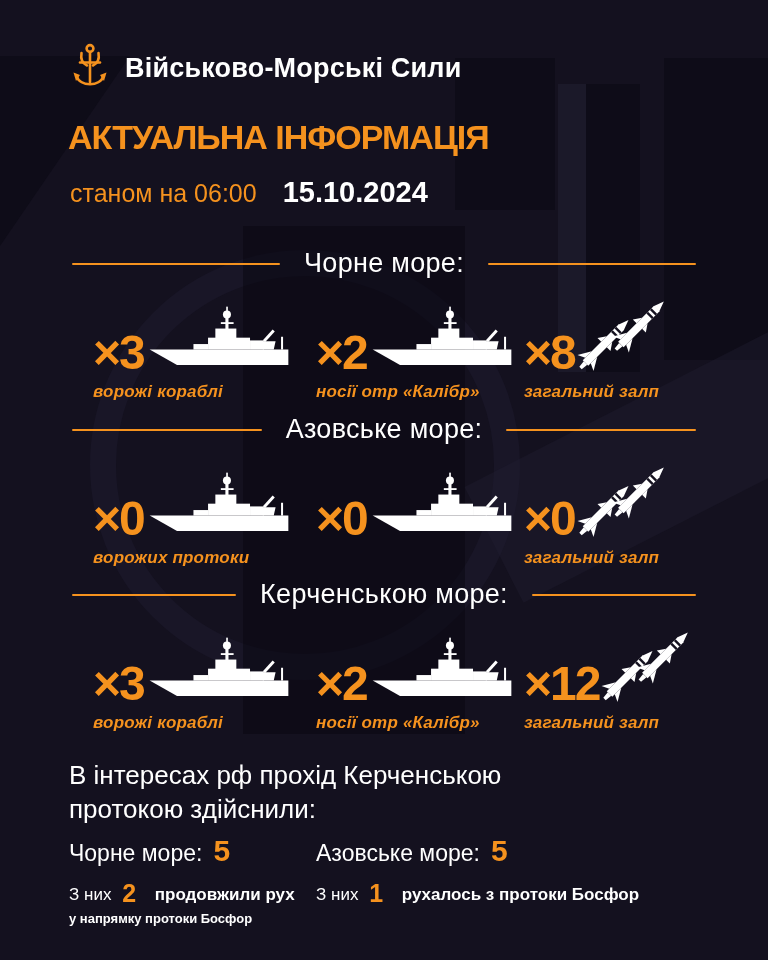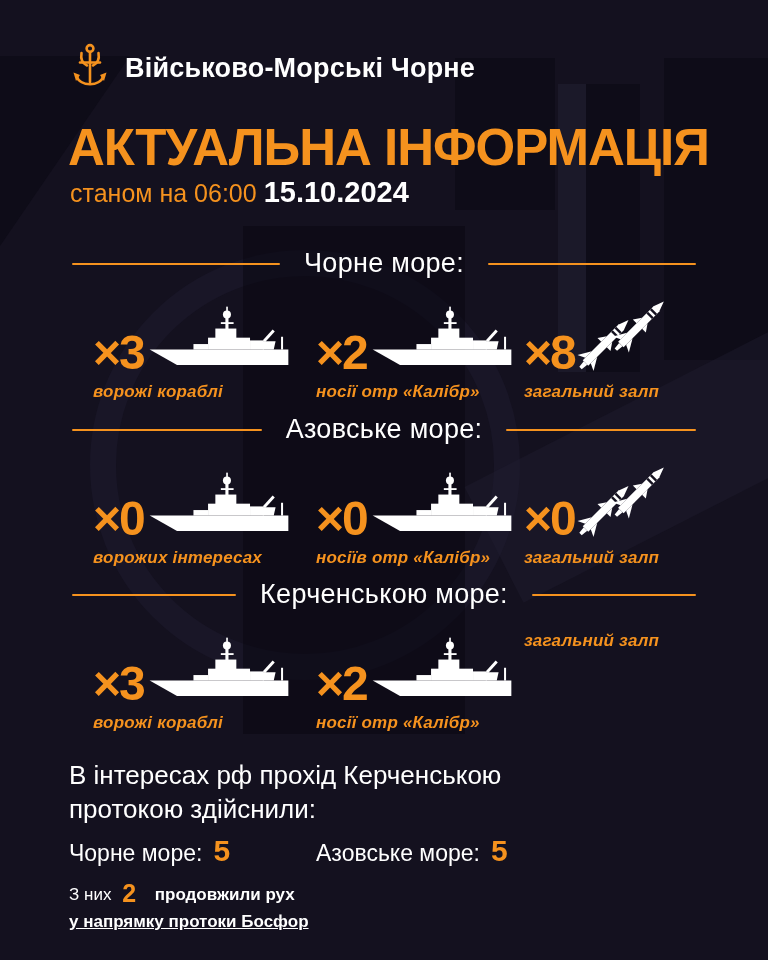--- a/index.html
+++ b/index.html
@@ -32,22 +32,22 @@
   .wm-diag{left:470px;top:380px;width:440px;height:130px;background:rgba(30,28,47,.45);transform:rotate(-27deg);}
 
   .layer{position:absolute;inset:0;z-index:1;}
 
   
   .brand{position:absolute;left:70px;top:42px;display:flex;align-items:center;gap:15px;}
   .brand-name{font-size:27px;font-weight:700;letter-spacing:.2px;}
   .emblem{width:40px;height:52px;color:var(--orange);}
 
   
-  .page-title{position:absolute;left:68px;top:118px;font-size:51px;font-weight:800;color:var(--orange);letter-spacing:-1px;white-space:nowrap;}
-  .asof{position:absolute;left:70px;top:176px;display:flex;align-items:baseline;gap:7px;}
+  .page-title{position:absolute;left:68px;top:118px;font-size:34px;font-weight:800;color:var(--orange);letter-spacing:-1px;white-space:nowrap;}
+  .asof{position:absolute;left:70px;top:176px;display:flex;align-items:baseline;gap:26px;}
   .asof-label{font-size:25px;color:var(--orange);}
   .asof-date{font-size:29px;font-weight:700;color:var(--white);}
 
   
   .section{position:absolute;left:0;right:0;}
   .sec-1{top:248px;} .sec-2{top:414px;} .sec-3{top:579px;}
   .sec-head{display:flex;align-items:center;gap:24px;padding:0 72px;}
   .sec-line{flex:1;height:2px;background:var(--orange);border-radius:1px;}
   .sec-title{font-size:27px;font-weight:500;letter-spacing:.3px;white-space:nowrap;}
   .items{display:grid;grid-template-columns:223px 208px 1fr;padding-left:93px;padding-right:30px;margin-top:12px;}
@@ -60,21 +60,21 @@
   
   .kerch-head{position:absolute;left:69px;top:758px;width:460px;font-size:26px;font-weight:500;line-height:1.32;}
   .kerch-cols{position:absolute;left:0;right:0;top:834px;display:grid;grid-template-columns:247px 1fr;padding-left:69px;}
   .sea-line{display:flex;align-items:baseline;gap:11px;}
   .sea-name{font-size:23px;font-weight:500;color:var(--white);white-space:nowrap;}
   .sea-total{font-size:30px;font-weight:800;color:var(--orange);}
   .note{margin-top:7px;font-size:17px;line-height:1.45;white-space:nowrap;}
   .note-prefix{font-weight:400;}
   .note-count{color:var(--orange);font-size:25px;font-weight:800;margin:0 6px;vertical-align:-2px;}
   .note-text{font-weight:700;margin-left:8px;}
-  .note-line2{font-size:17px;font-weight:700;line-height:1.3;text-decoration:underline;}
+  .note-line2{font-size:13px;font-weight:700;line-height:1.3;}
 
   .svg-defs{position:absolute;width:0;height:0;overflow:hidden;}
 </style>
 </head>
 <body>
 
 <svg class="svg-defs" xmlns="http://www.w3.org/2000/svg">
   <symbol id="sym-ship" viewBox="0 0 160 78">
     <g fill="#FFFFFF">
       <path d="M4 50 L156 50 L156 67 L34 67 Z"></path>
@@ -147,21 +147,21 @@
     <div class="wm wm-ring"></div>
     <div class="wm wm-center-col"></div>
   </div>
 
   <div class="layer">
 
     <div class="brand">
       <svg class="emblem">
           <use href="#sym-emblem"></use>
         </svg>
-      <div class="brand-name">Військово-Морські Чорне</div>
+      <div class="brand-name">Військово-Морські Сили</div>
     </div>
 
     <div class="page-title">АКТУАЛЬНА ІНФОРМАЦІЯ</div>
     <div class="asof">
       <span class="asof-label">станом на 06:00</span>
       <span class="asof-date">15.10.2024</span>
     </div>
 
     <div class="section sec-1">
       <div class="sec-head">
@@ -207,30 +207,29 @@
         <div class="sec-line"></div>
       </div>
       <div class="items">
         <div class="item">
           <div class="item-top">
             <span class="num">×0</span>
             <svg class="ship-svg">
                 <use href="#sym-ship"></use>
               </svg>
           </div>
-          <div class="item-label">ворожих інтересах</div>
+          <div class="item-label">ворожих протоки</div>
         </div>
         <div class="item">
           <div class="item-top">
             <span class="num">×0</span>
             <svg class="ship-svg">
                 <use href="#sym-ship"></use>
               </svg>
           </div>
-          <div class="item-label">носіїв отр «Калібр»</div>
         </div>
         <div class="item">
           <div class="item-top">
             <span class="num">×0</span>
             <svg class="missiles-svg">
                 <use href="#sym-missiles"></use>
               </svg>
           </div>
           <div class="item-label">загальний залп</div>
         </div>
@@ -256,20 +255,26 @@
         <div class="item">
           <div class="item-top">
             <span class="num">×2</span>
             <svg class="ship-svg">
                 <use href="#sym-ship"></use>
               </svg>
           </div>
           <div class="item-label">носії отр «Калібр»</div>
         </div>
         <div class="item">
+          <div class="item-top">
+            <span class="num">×12</span>
+            <svg class="missiles-svg">
+                <use href="#sym-missiles"></use>
+              </svg>
+          </div>
           <div class="item-label">загальний залп</div>
         </div>
       </div>
     </div>
 
     <div class="kerch-head">В інтересах рф прохід Керченською протокою здійснили:</div>
 
     <div class="kerch-cols">
       <div class="kerch-col">
         <div class="sea-line">
@@ -281,18 +286,23 @@
           <span class="note-count">2</span>
           <span class="note-text">продовжили рух</span>
         </div>
         <div class="note-line2">у напрямку протоки Босфор</div>
       </div>
       <div class="kerch-col">
         <div class="sea-line">
           <span class="sea-name">Азовське море:</span>
           <span class="sea-total">5</span>
         </div>
+        <div class="note">
+          <span class="note-prefix">З них</span>
+          <span class="note-count">1</span>
+          <span class="note-text">рухалось з протоки Босфор</span>
+        </div>
         <div class="note-line2"></div>
       </div>
     </div>
 
   </div>
 </div>
 
 </body></html>

